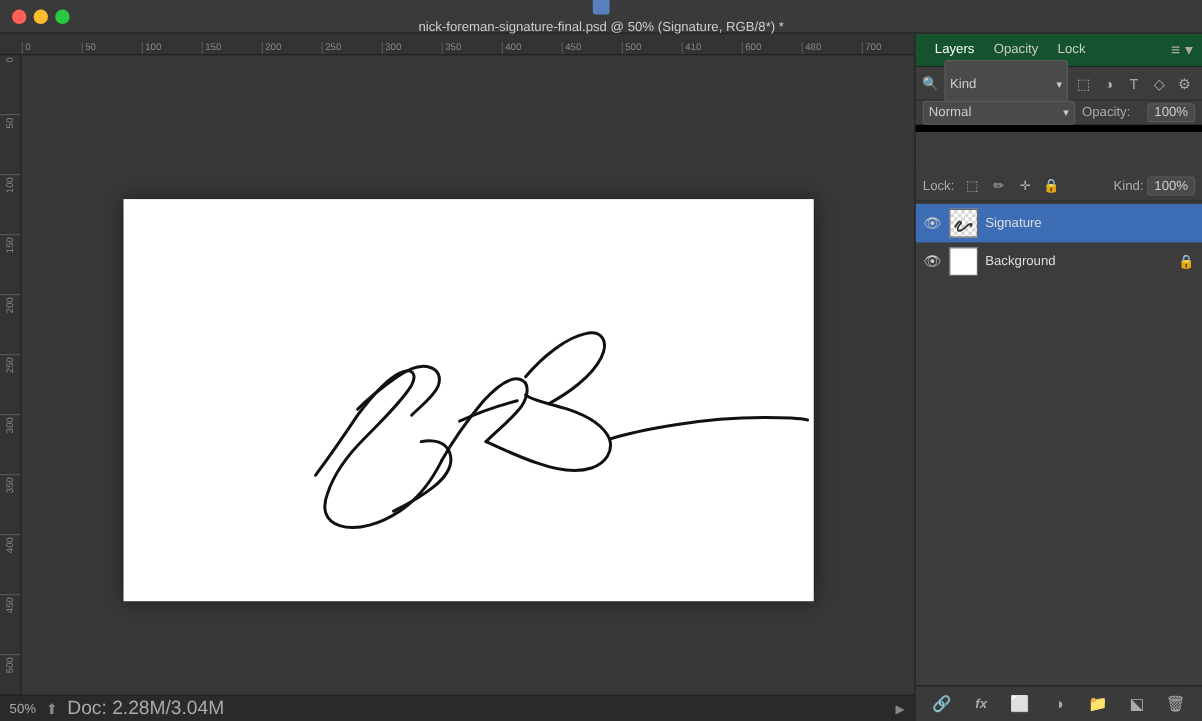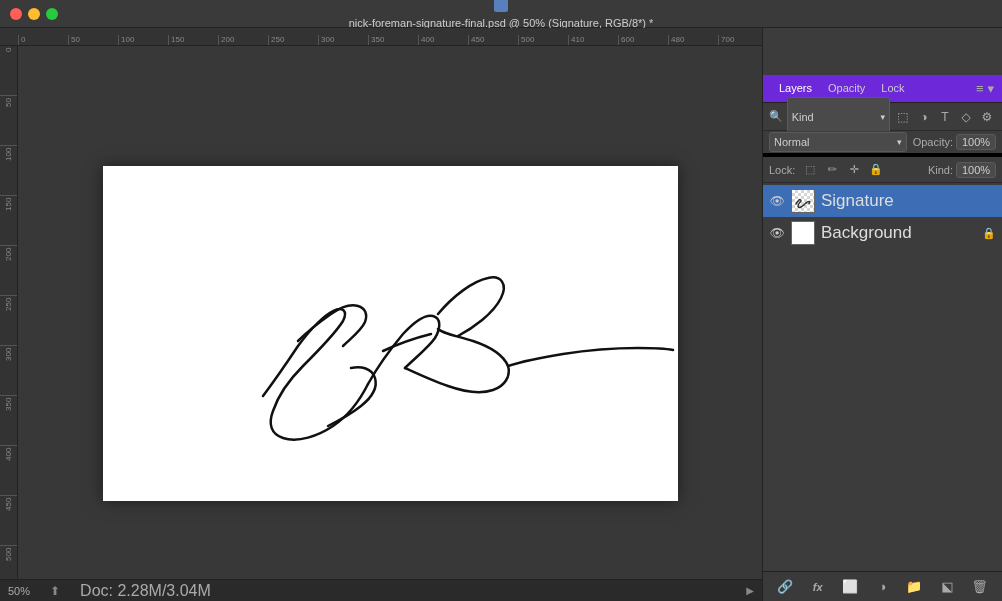--- a/index.html
+++ b/index.html
@@ -164,21 +164,21 @@
     }
 
     
     .statusbar {
       height: 22px;
       background: #2a2a2a;
       border-top: 1px solid #222;
       display: flex;
       align-items: center;
       padding: 0 8px;
-      gap: 20px;
+      gap: 8px;
       flex-shrink: 0;
     }
     .status-zoom {
       color: #aaa;
       font-size: 11px;
     }
     .status-share-icon {
       color: #888;
       font-size: 12px;
       cursor: pointer;
@@ -200,28 +200,27 @@
       background: #3c3c3c;
       border-left: 1px solid #222;
       display: flex;
       flex-direction: column;
       flex-shrink: 0;
     }
 
     
     .panel-header {
       height: 28px;
-      background: #6d28d9;
+      background: #14532d;
       display: flex;
       align-items: center;
       justify-content: space-between;
       padding: 0 8px;
       border-bottom: 1px solid #222;
       flex-shrink: 0;
-      margin-top: 47px;
     }
     .panel-tabs {
       display: flex;
       gap: 0;
     }
     .panel-tab {
       font-size: 11px;
       color: #ccc;
       padding: 0 8px;
       height: 28px;
@@ -282,41 +281,41 @@
     }
 
     
     .blend-row {
       height: 26px;
       background: #3c3c3c;
       display: flex;
       align-items: center;
       padding: 0 6px;
       gap: 6px;
-      border-bottom: 4px solid #000000;
+      border-bottom: 6px solid #000000;
       flex-shrink: 0;
     }
     .blend-dropdown {
       background: #4a4a4a;
       border: 1px solid #5a5a5a;
       border-radius: 3px;
       color: #ccc;
       font-size: 11px;
       padding: 2px 4px;
       flex: 1;
       height: 20px;
       display: flex;
       align-items: center;
       justify-content: space-between;
       cursor: pointer;
     }
     .opacity-control {
       display: flex;
       align-items: center;
-      gap: 3px;
+      gap: 14px;
       font-size: 11px;
       color: #aaa;
     }
     .opacity-value {
       background: #4a4a4a;
       border: 1px solid #5a5a5a;
       border-radius: 3px;
       padding: 1px 4px;
       color: #ccc;
       font-size: 11px;
@@ -328,20 +327,21 @@
     
     .lock-row {
       height: 26px;
       background: #3c3c3c;
       display: flex;
       align-items: center;
       padding: 0 6px;
       gap: 6px;
       border-bottom: 1px solid #2a2a2a;
       flex-shrink: 0;
+      margin-top: 32px;
     }
     .lock-label {
       font-size: 11px;
       color: #aaa;
     }
     .lock-icons {
       display: flex;
       gap: 4px;
     }
     .lock-icon-btn {
@@ -423,21 +423,21 @@
         linear-gradient(45deg, #aaa 25%, transparent 25%),
         linear-gradient(-45deg, #aaa 25%, transparent 25%),
         linear-gradient(45deg, transparent 75%, #aaa 75%),
         linear-gradient(-45deg, transparent 75%, #aaa 75%);
       background-size: 6px 6px;
       background-position: 0 0, 0 3px, 3px -3px, -3px 0px;
       background-color: #fff;
     }
     .layer-name {
       flex: 1;
-      font-size: 17px;
+      font-size: 11px;
       color: #ddd;
       white-space: nowrap;
       overflow: hidden;
       text-overflow: ellipsis;
     }
     .layer-lock-icon {
       color: #888;
       font-size: 11px;
     }
 

